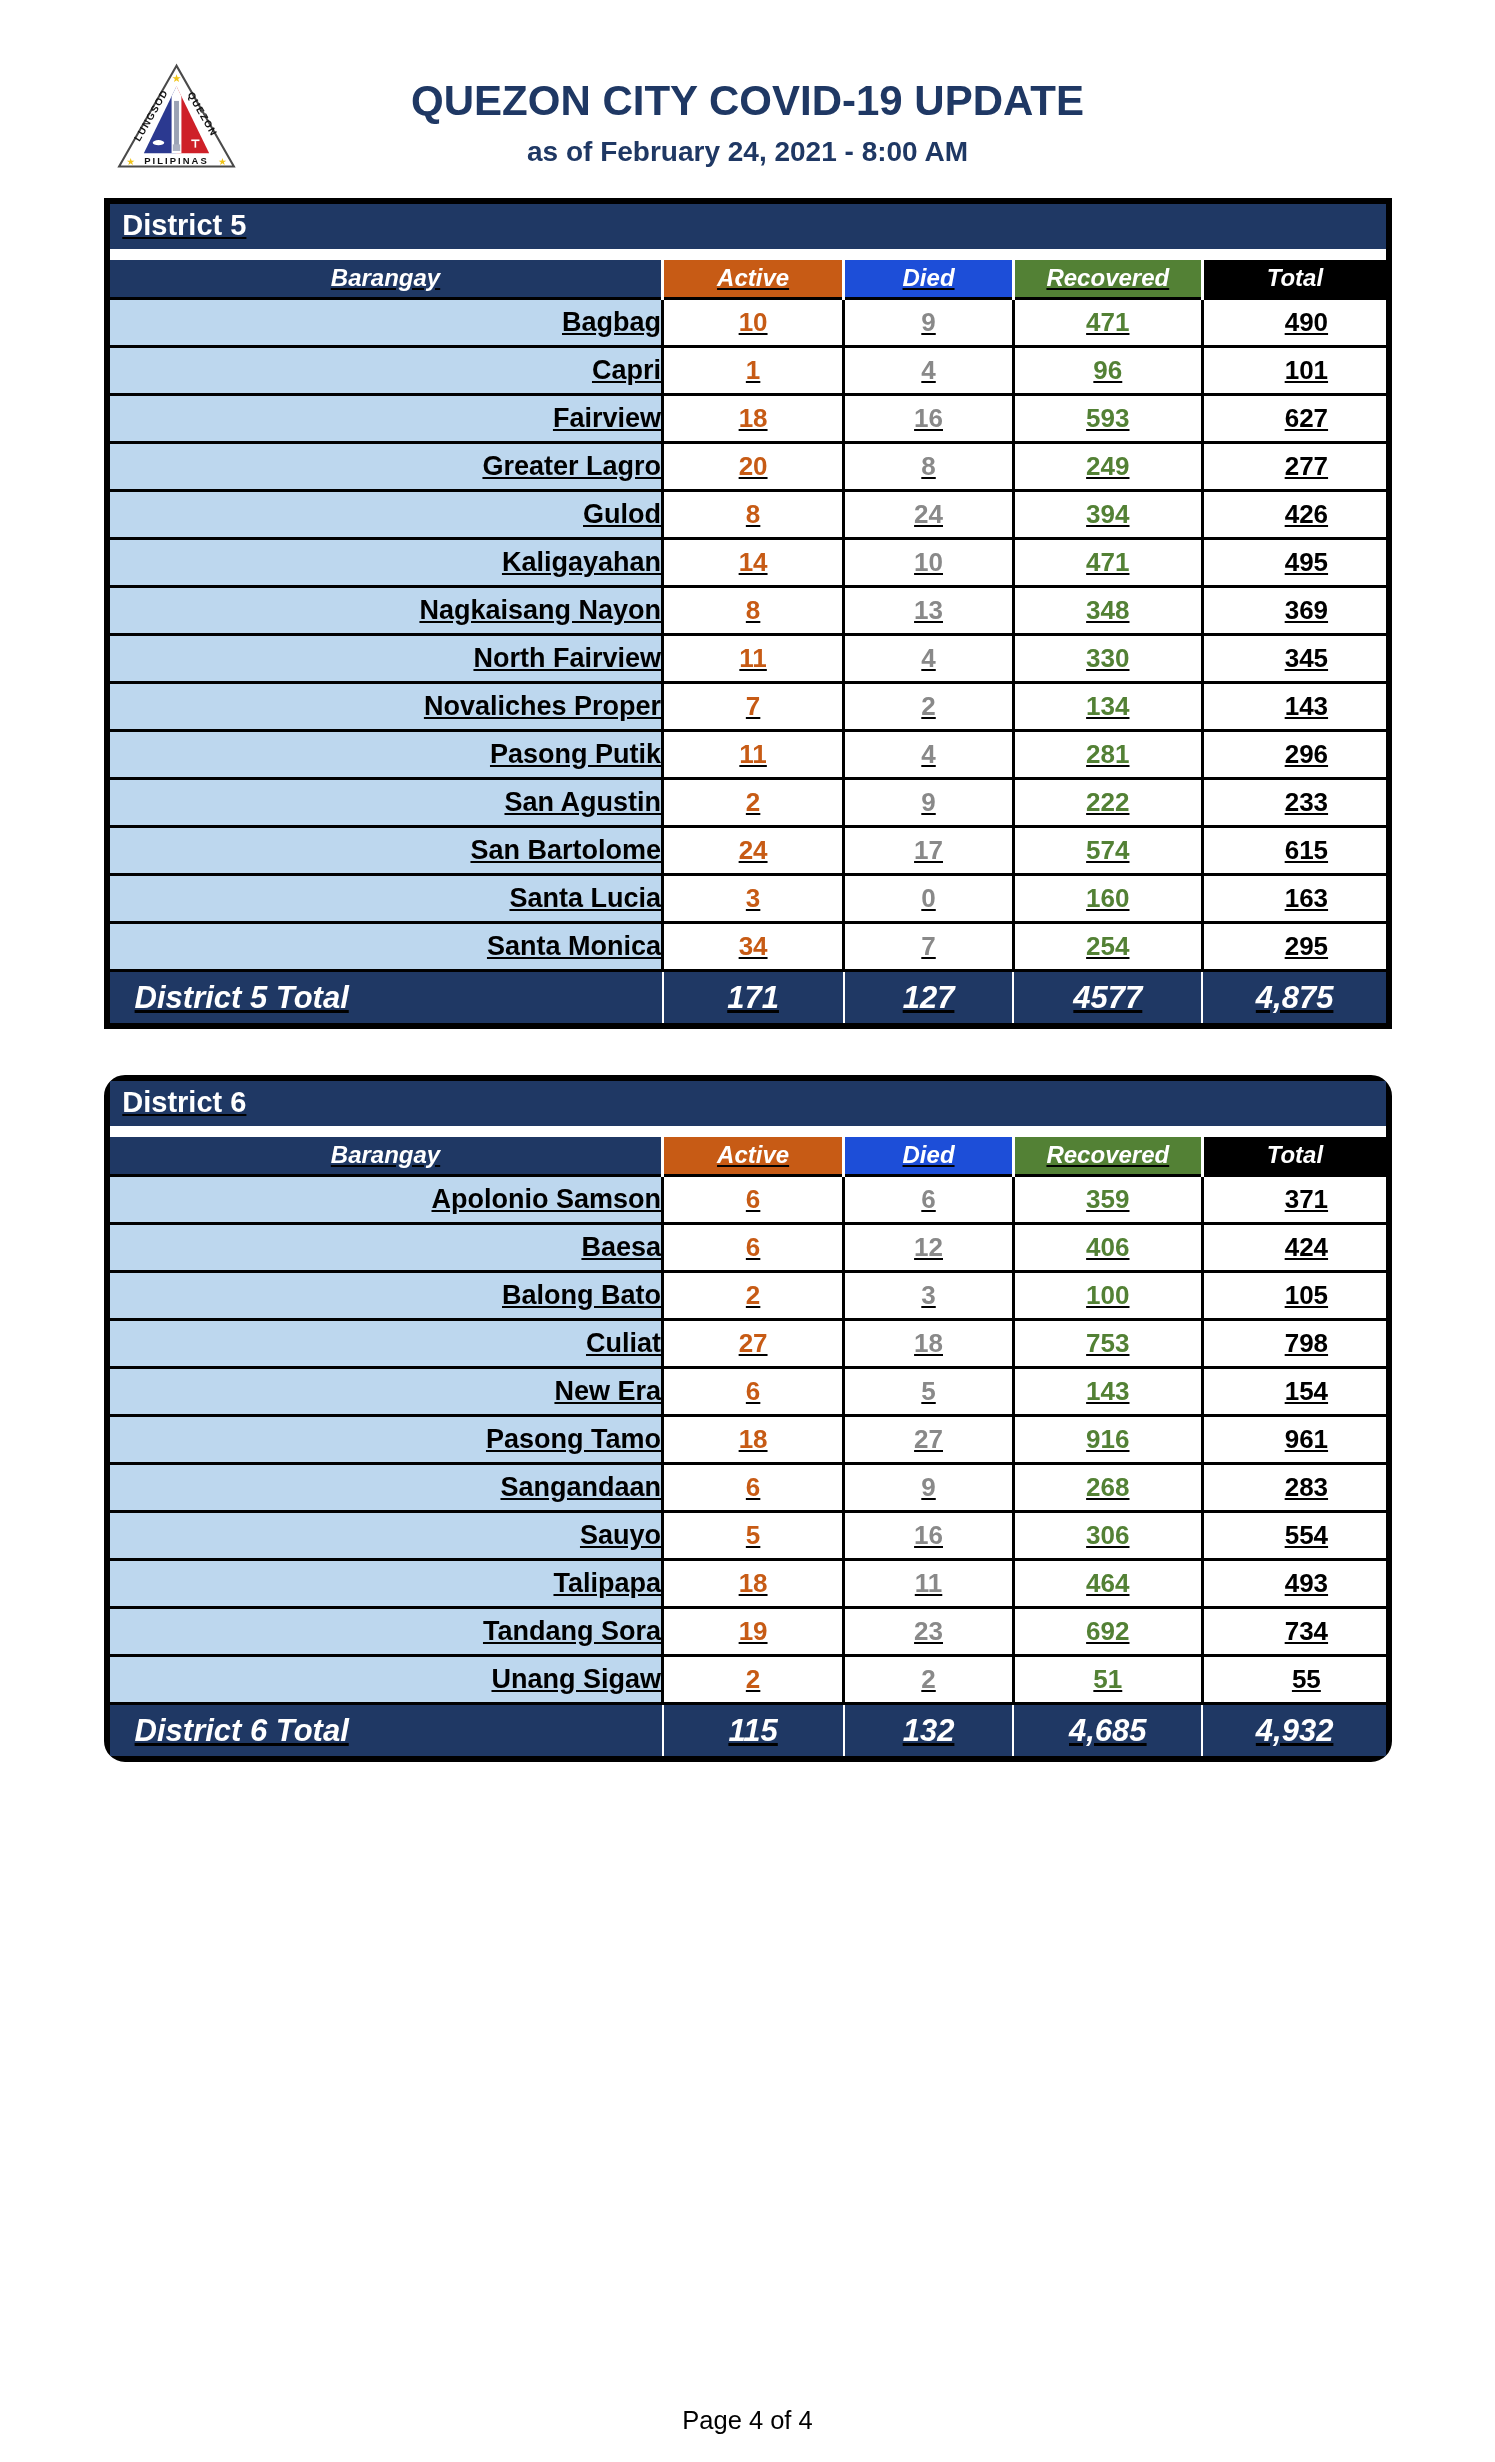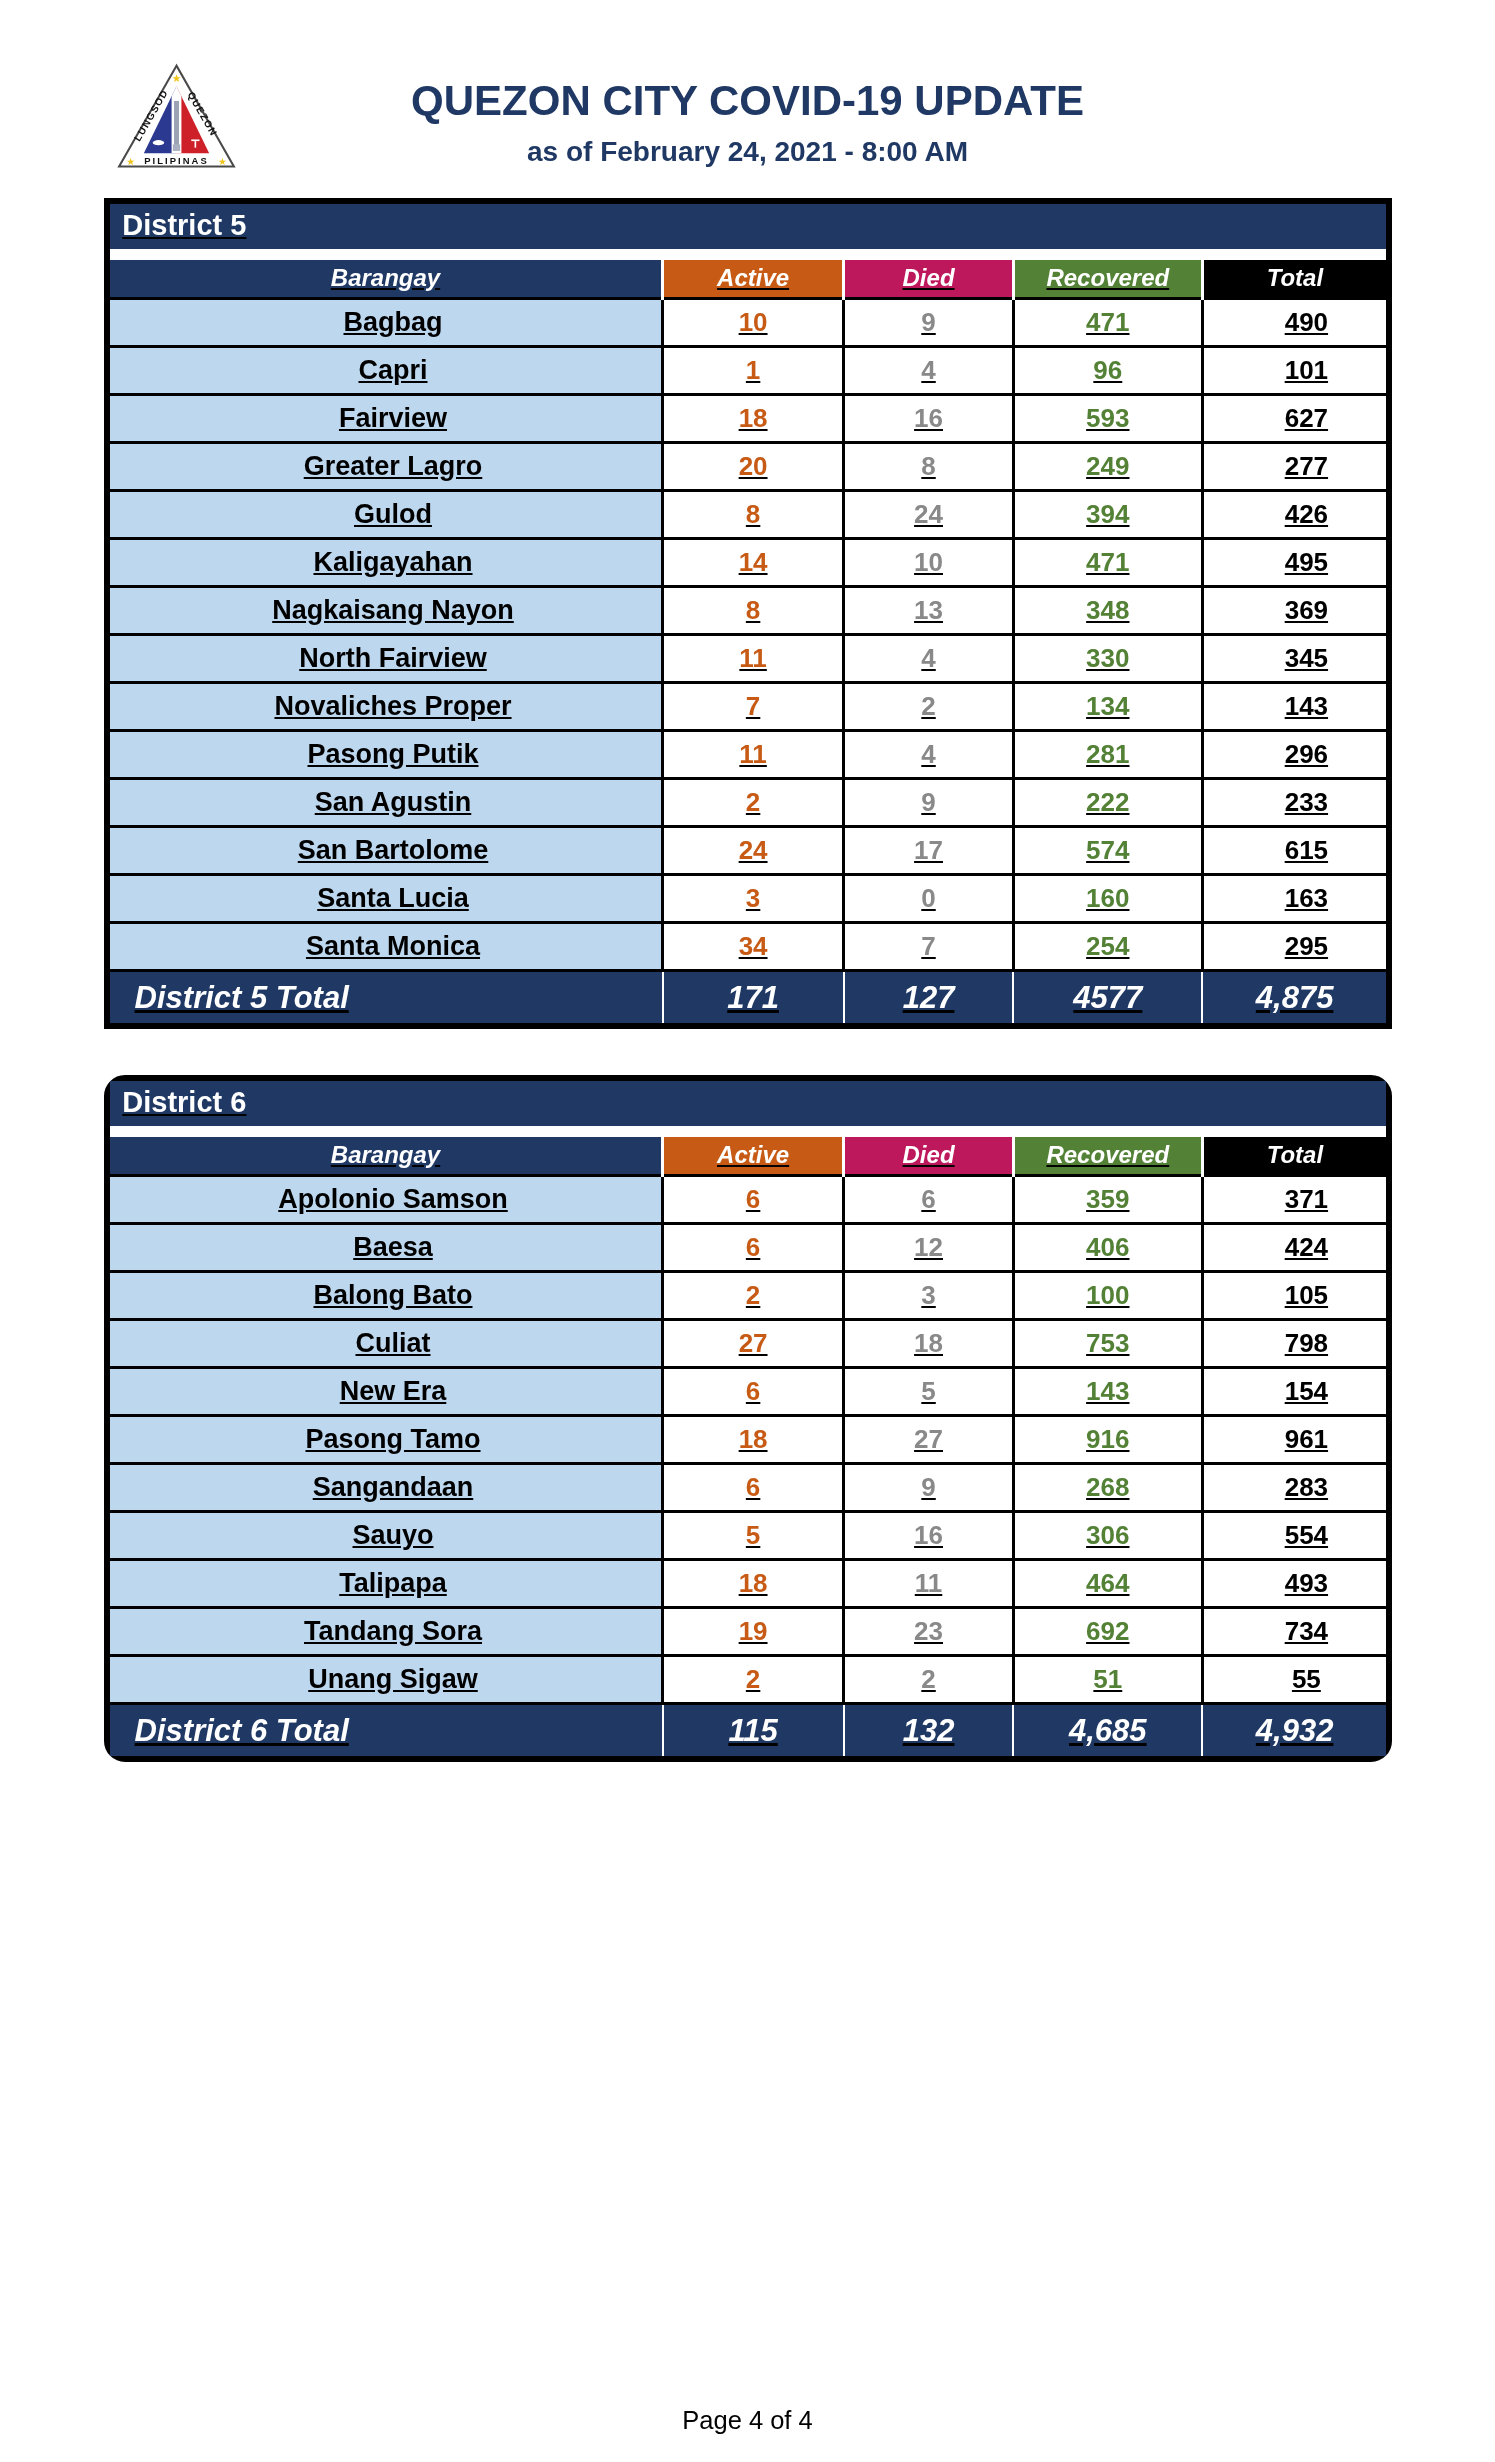--- a/index.html
+++ b/index.html
@@ -32,31 +32,31 @@
   col.c-recovered{width:14.8%;}
   col.c-total{width:14.4%;}
 
   thead th{
     font-style:italic;font-weight:bold;color:#fff;font-size:24px;
     padding:3.5px 5.3px 5.3px 5.3px;text-align:center;
   }
   thead th + th{border-left:3.5px solid #fff;}
   th.h-barangay{background:#1F3864;}
   th.h-active{background:#C75B15;}
-  th.h-died{background:#be185d;}
+  th.h-died{background:#1d4ed8;}
   th.h-recovered{background:#538135;}
   th.h-total{background:#000000;}
 
   tbody td{
     border-top:3.5px solid #000;height:45px;padding:0;
     font-weight:bold;font-size:26px;text-align:center;background:#fff;
   }
   tbody td + td{border-left:3.5px solid #000;}
   tbody td.name{
-    background:#BDD7EE;text-align:center;padding-left:15px;font-size:27px;color:#000;
+    background:#BDD7EE;text-align:right;padding-left:15px;font-size:27px;color:#000;
   }
   tbody td.active{color:#C75B15;}
   tbody td.died{color:#898989;}
   tbody td.recovered{color:#538135;}
   tbody td.total{color:#000;padding-left:23px;}
 
   tfoot td{
     background:#1F3864;color:#fff;font-style:italic;font-weight:bold;
     font-size:31px;height:51px;border-top:3.5px solid #000;text-align:center;padding:0;
   }

